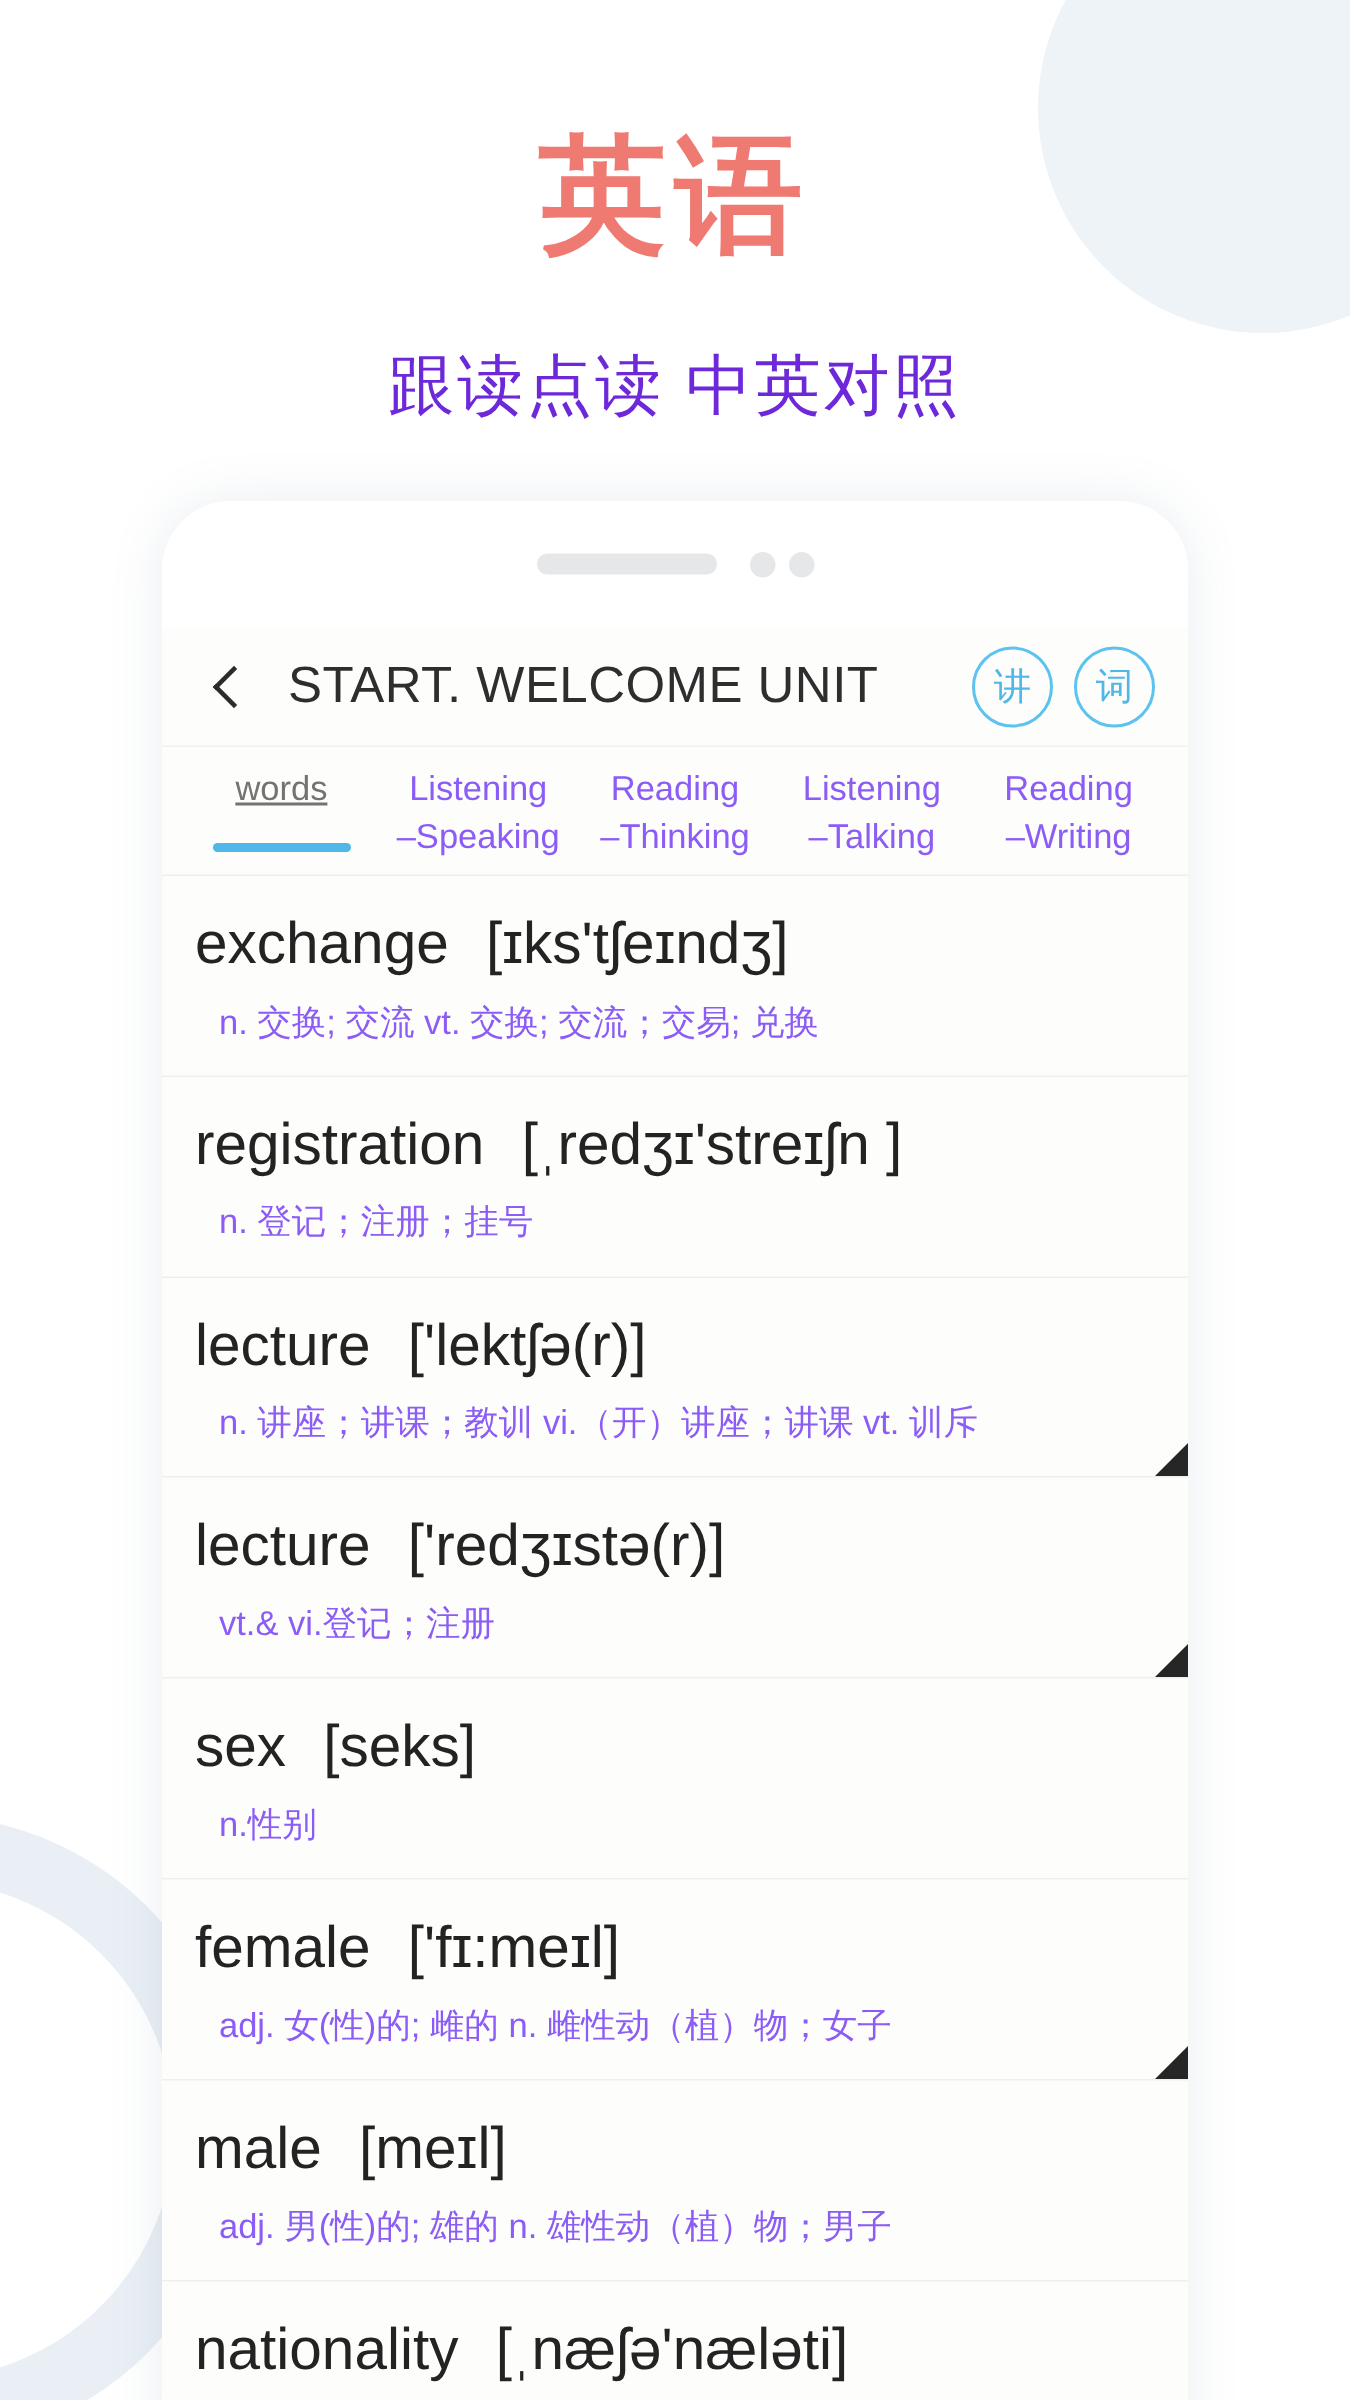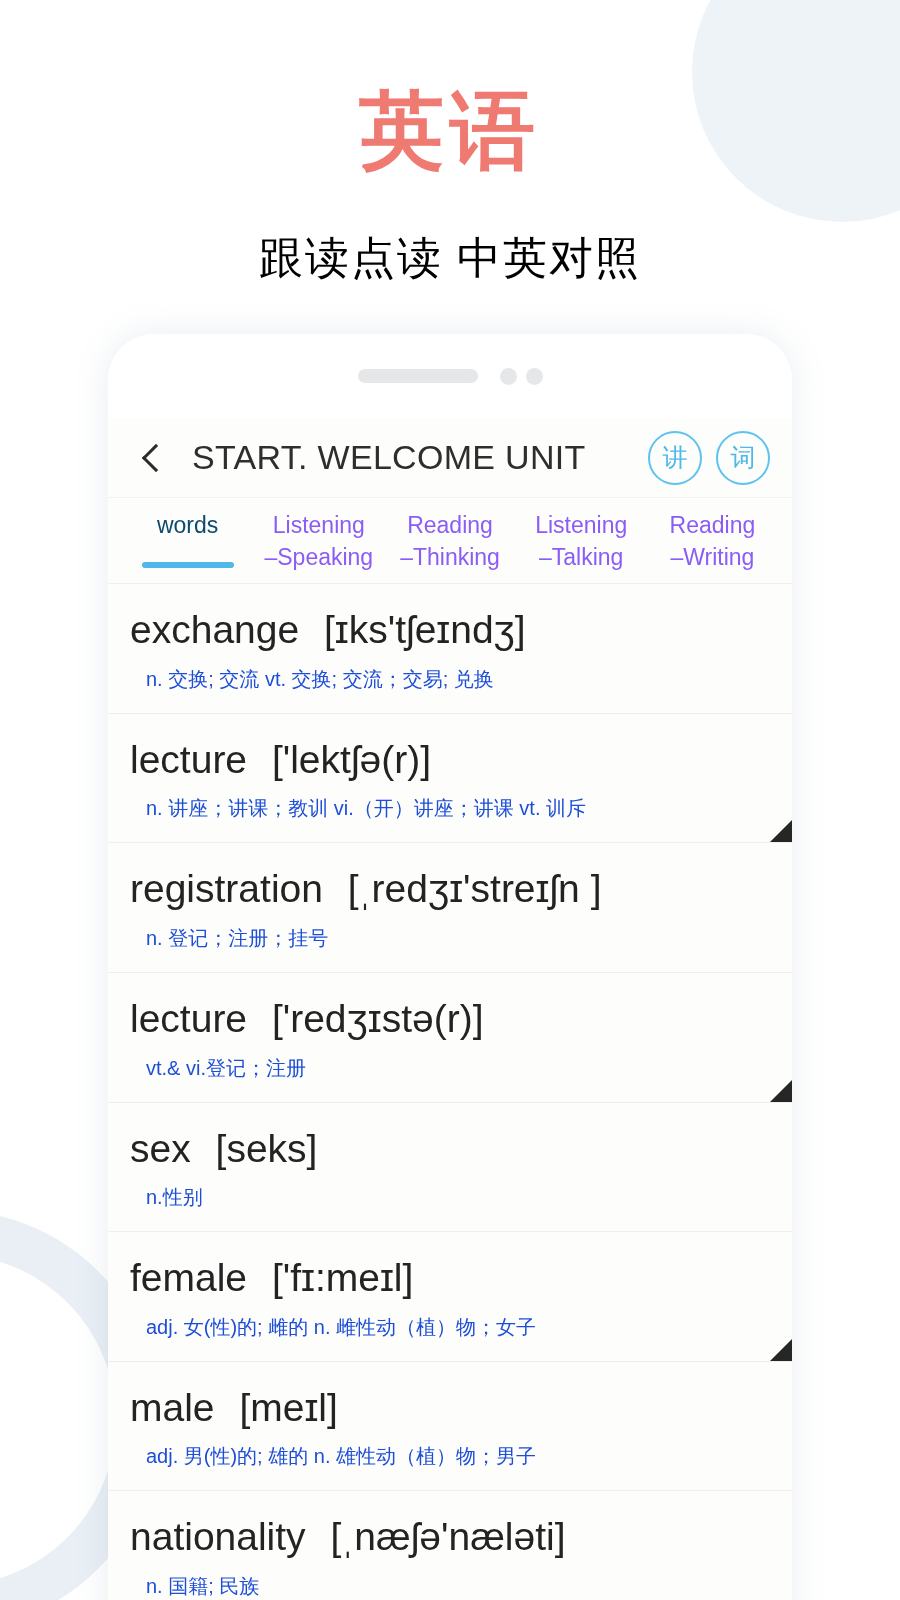--- a/index.html
+++ b/index.html
@@ -62,21 +62,21 @@
     letter-spacing: 6px;
   }
   .hero-sub {
     position: absolute;
     top: 232px;
     left: 0;
     width: 900px;
     text-align: center;
     font-size: 44px;
     line-height: 1.2;
-    color: #000000;
+    color: #6d28d9;
     font-weight: 400;
     letter-spacing: 2px;
   }
 
   
   .phone {
     position: absolute;
     left: 108px;
     top: 334px;
     width: 684px;
@@ -165,21 +165,21 @@
     flex: 1 1 0;
     text-align: center;
     font-size: 23px;
     color: #8b5cf6;
     line-height: 1.38;
     position: relative;
     padding-bottom: 12px;
     cursor: pointer;
     white-space: pre-line;
   }
-  .tab.active { color: #0c4a6e; }
+  .tab.active { color: #737373; text-decoration: underline; }
   .tab.active::after {
     content: "";
     position: absolute;
     left: 50%;
     transform: translateX(-50%);
     bottom: -14px;
     width: 92px;
     height: 6px;
     border-radius: 3px;
     background: #4fb8e8;
@@ -200,22 +200,22 @@
   .word-head {
     font-size: 39px;
     color: #232323;
     line-height: 1.35;
     white-space: nowrap;
   }
   .word-head .phonetic { margin-left: 14px; }
   .word-def {
     margin-top: 8px;
     padding-left: 16px;
-    font-size: 20px;
-    color: #1d4ed8;
+    font-size: 23px;
+    color: #8b5cf6;
     line-height: 1.4;
   }
   .corner-tri {
     position: absolute;
     right: 0;
     bottom: 0;
     width: 0; height: 0;
     border-left: 22px solid transparent;
     border-bottom: 22px solid #262626;
   }
@@ -269,33 +269,33 @@
       <div class="word-row">
         <div class="word-head">
           <span>exchange</span>
           <span class="phonetic">[ɪks'tʃeɪndʒ]</span>
         </div>
         <div class="word-def">n. 交换; 交流  vt. 交换; 交流；交易; 兑换</div>
       </div>
 
       <div class="word-row">
         <div class="word-head">
+          <span>registration</span>
+          <span class="phonetic">[ˌredʒɪ'streɪʃn ]</span>
+        </div>
+        <div class="word-def">n. 登记；注册；挂号</div>
+      </div>
+
+      <div class="word-row">
+        <div class="word-head">
           <span>lecture</span>
           <span class="phonetic">['lektʃə(r)]</span>
         </div>
         <div class="word-def">n. 讲座；讲课；教训  vi.（开）讲座；讲课  vt. 训斥</div>
         <div class="corner-tri"></div>
-      </div>
-
-      <div class="word-row">
-        <div class="word-head">
-          <span>registration</span>
-          <span class="phonetic">[ˌredʒɪ'streɪʃn ]</span>
-        </div>
-        <div class="word-def">n. 登记；注册；挂号</div>
       </div>
 
       <div class="word-row">
         <div class="word-head">
           <span>lecture</span>
           <span class="phonetic">['redʒɪstə(r)]</span>
         </div>
         <div class="word-def">vt.&amp; vi.登记；注册</div>
         <div class="corner-tri"></div>
       </div>

